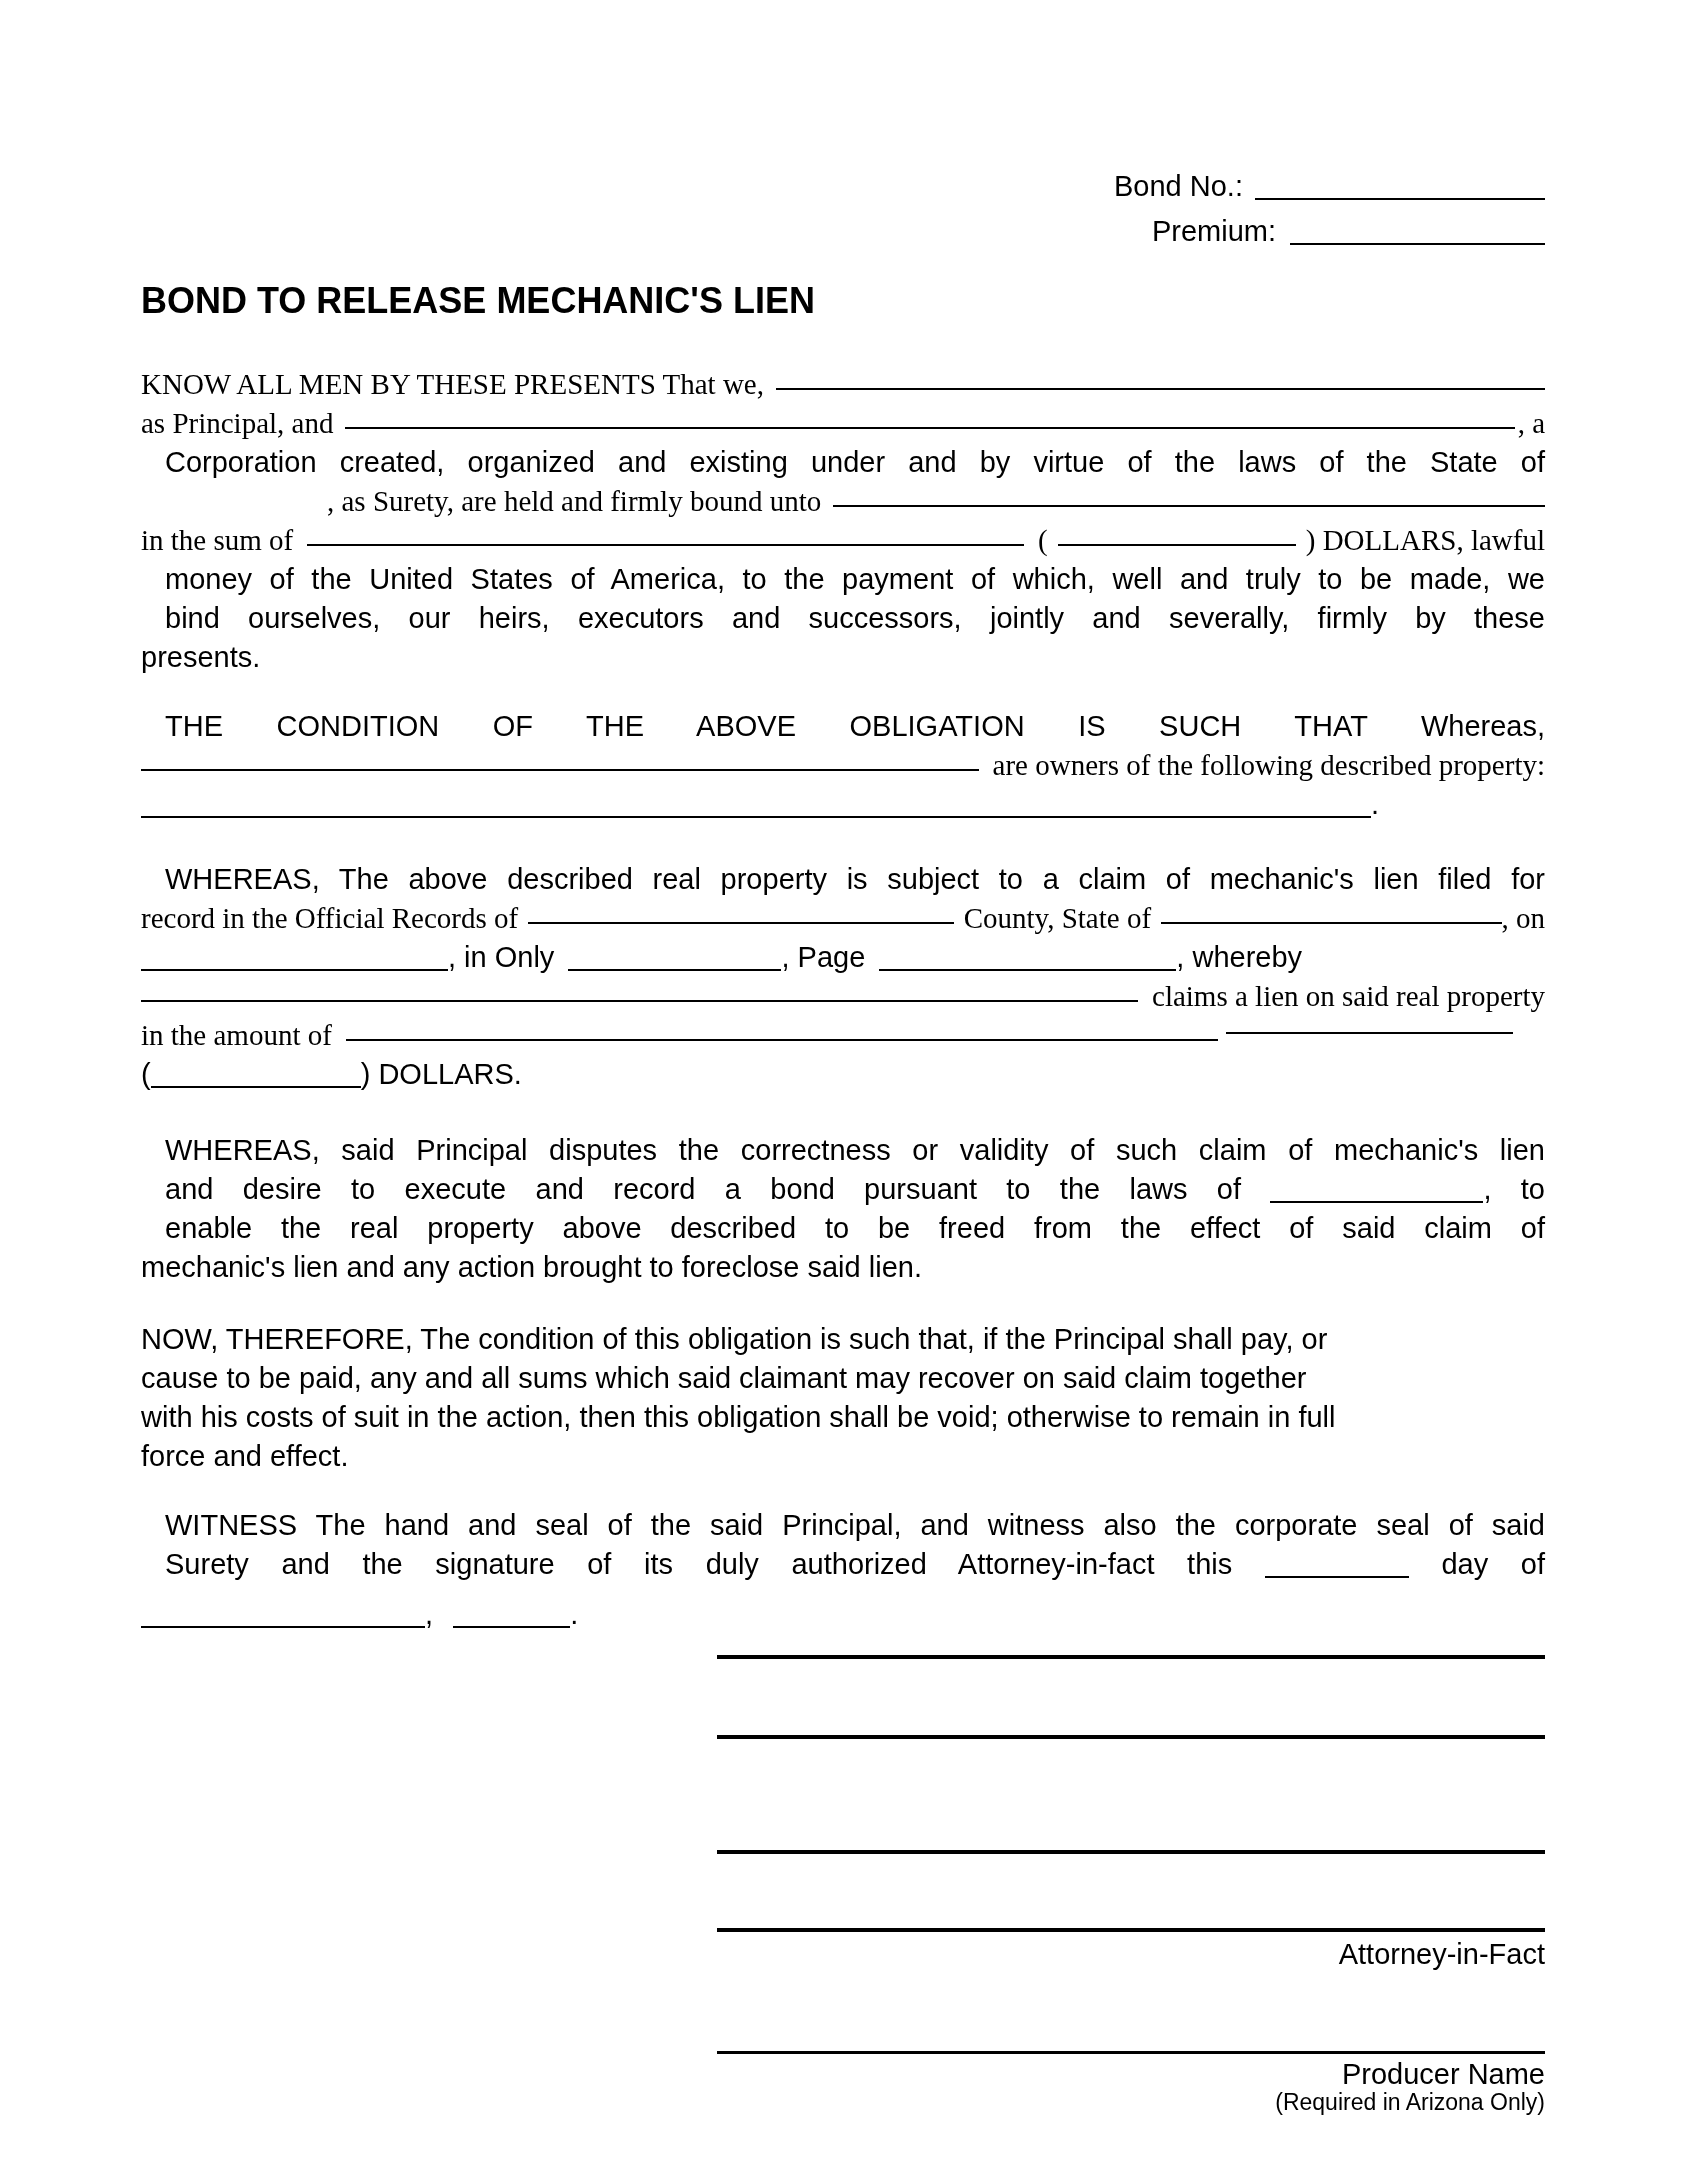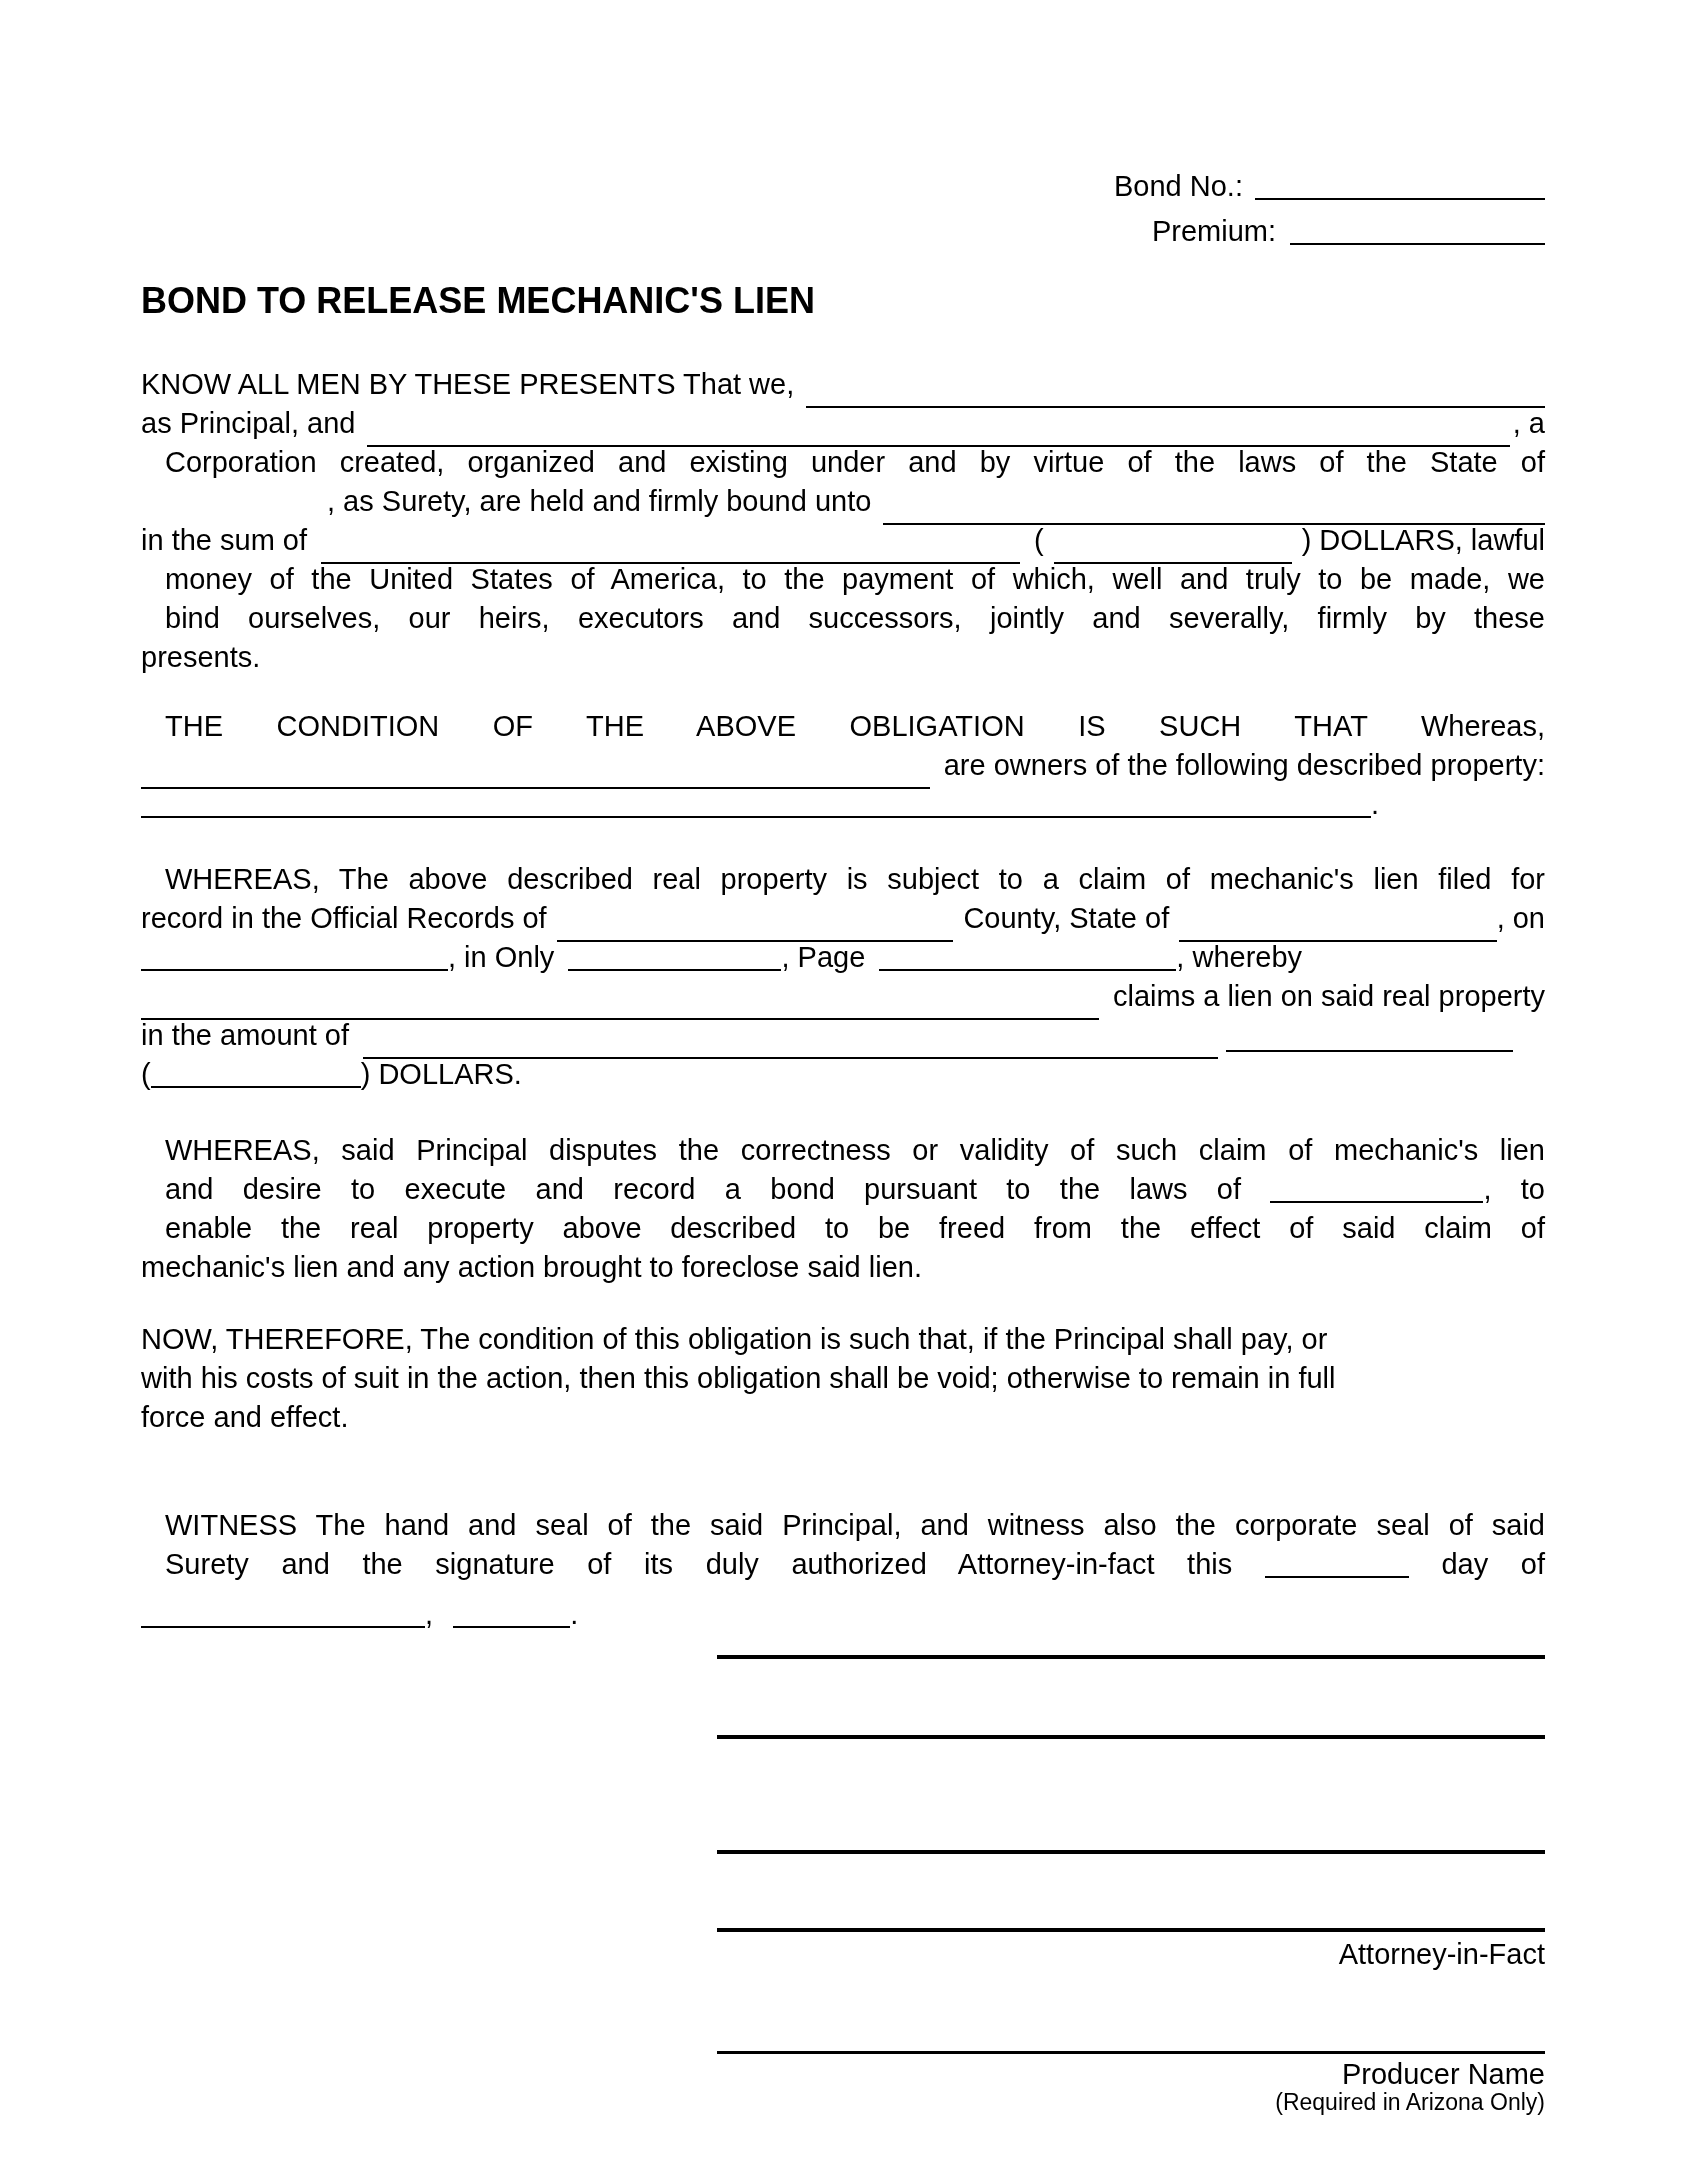--- a/index.html
+++ b/index.html
@@ -9,21 +9,21 @@
     height:2178px;
     background:#ffffff;
     color:#000000;
     font-family:"Liberation Sans","DejaVu Sans",sans-serif;
     font-size:29px;
     overflow:hidden;
   }
   .block{position:absolute;left:141px;width:1404px;}
   .line{height:39px;line-height:39px;font-size:29px;white-space:nowrap;}
   .just{text-align:justify;text-align-last:justify;margin-left:24px;}
-  .lf{display:flex;align-items:flex-end;}
+  .lf{display:flex;align-items:center;font-family:Liberation Serif, serif;}
   .u{
     display:inline-block;
     height:0;
     border-bottom:2.5px solid #000;
     transform:translateY(4px);
   }
   .ugrow{flex:1 1 0;}
   .sp{display:inline-block;height:0;}
   .title-line{
     height:42px;line-height:42px;
@@ -145,20 +145,23 @@
     <div class="line">
       <span>mechanic's lien and any action brought to foreclose said lien.</span>
     </div>
   </div>
 
   <div class="block" style="top:1320px;">
     <div class="line">
       <span>NOW, THEREFORE, The condition of this obligation is such that, if the Principal shall pay, or</span>
     </div>
     <div class="line">
+      <span>cause to be paid, any and all sums which said claimant may recover on said claim together</span>
+    </div>
+    <div class="line">
       <span>with his costs of suit in the action, then this obligation shall be void; otherwise to remain in full</span>
     </div>
     <div class="line">
       <span>force and effect.</span>
     </div>
   </div>
 
   <div class="block" style="top:1506px;">
     <div class="line just">
       <span>WITNESS The hand and seal of the said Principal, and witness also the corporate seal of said</span>

